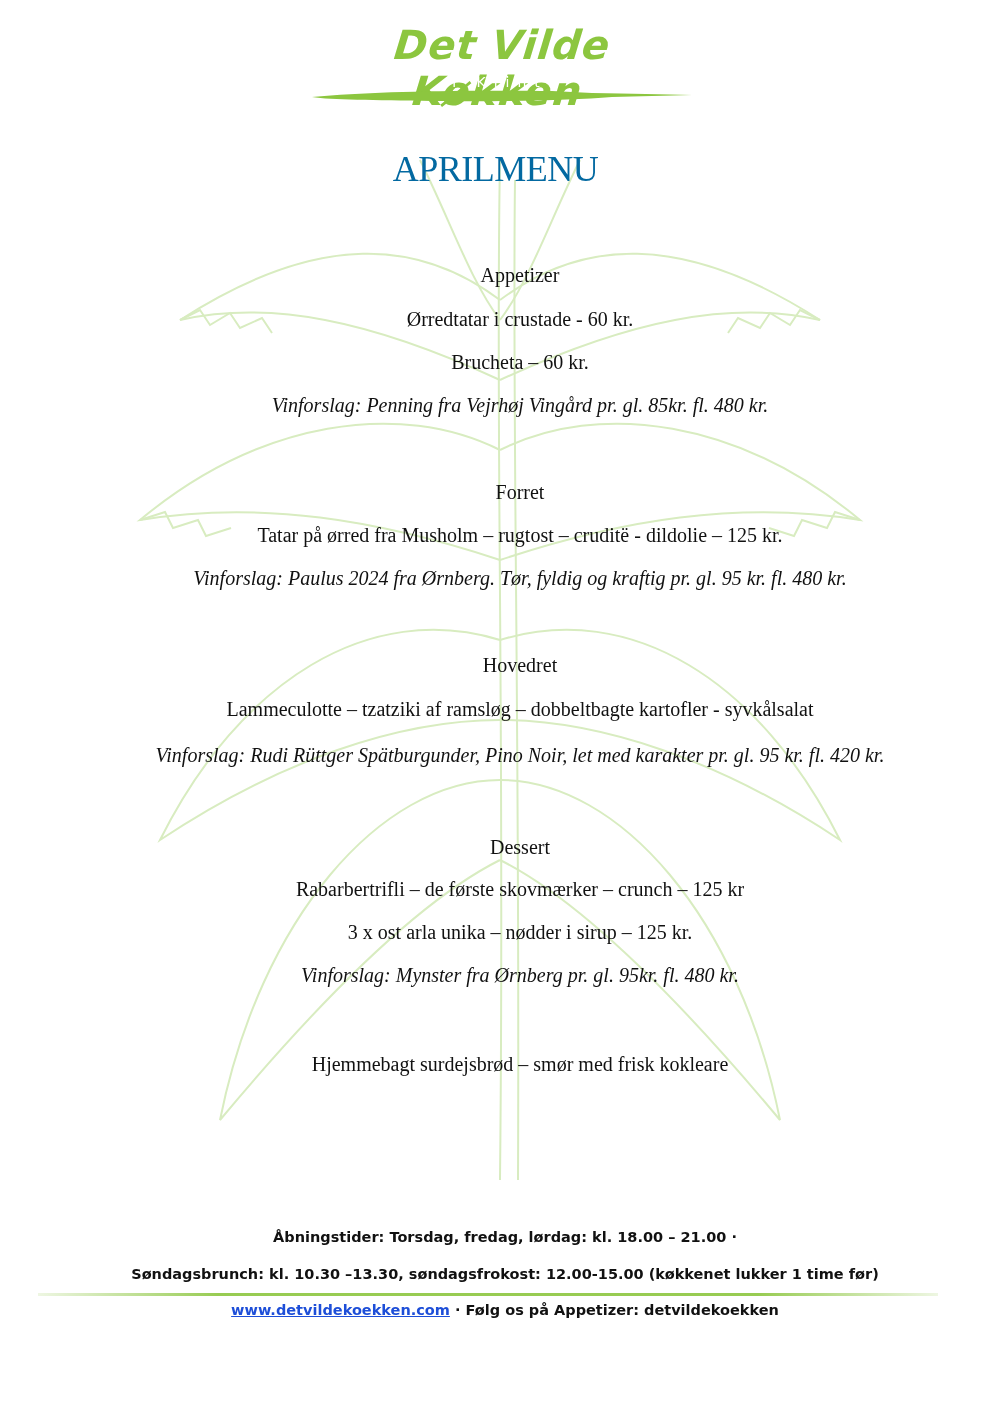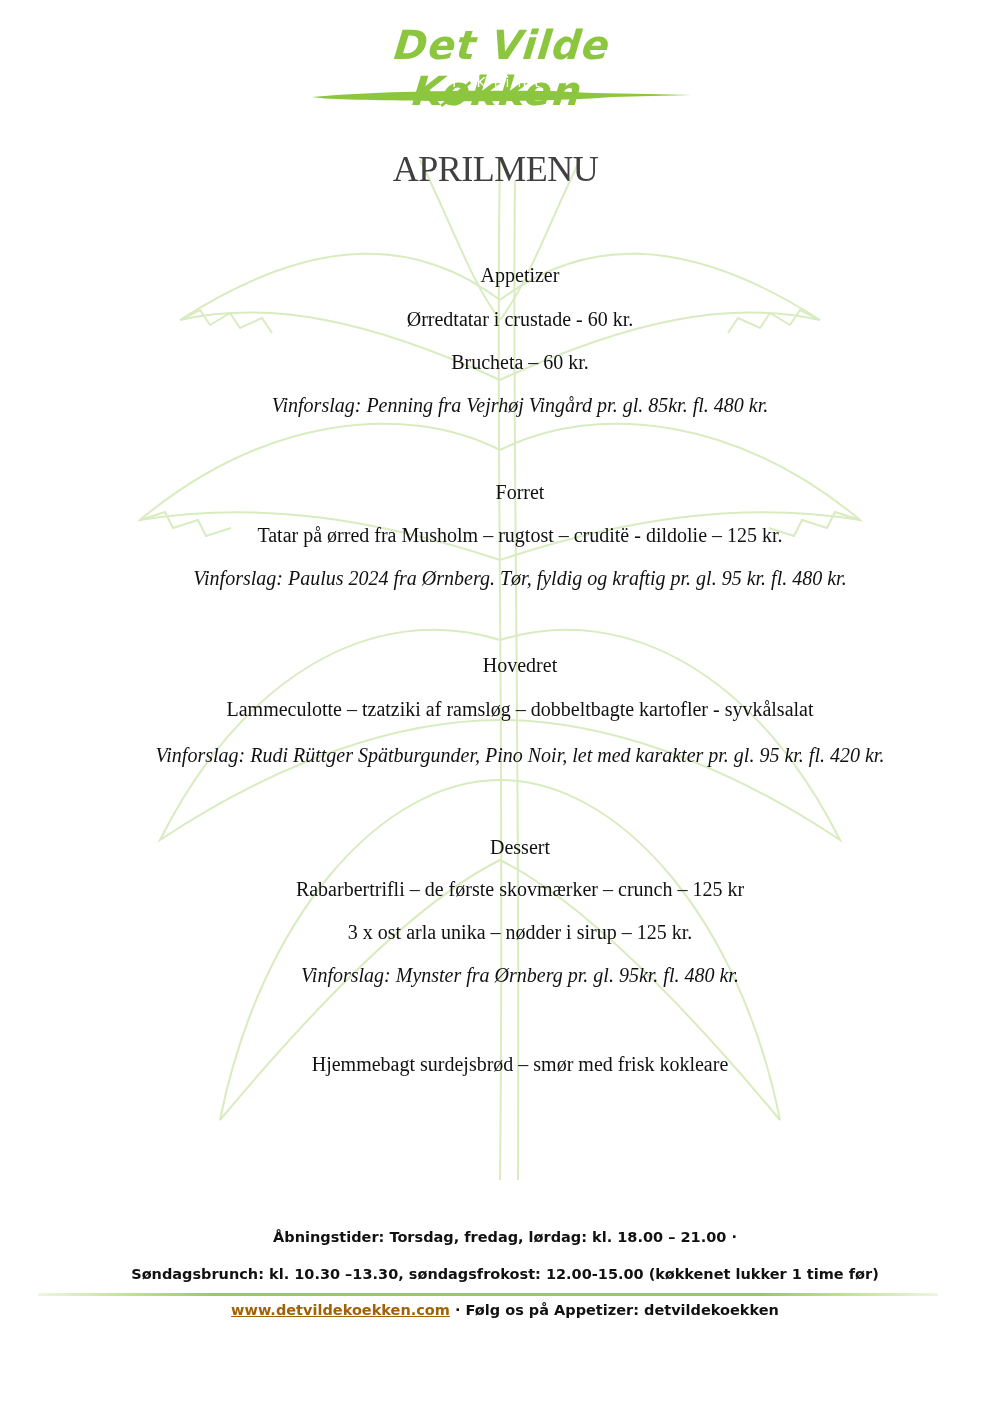--- a/index.html
+++ b/index.html
@@ -3,26 +3,26 @@
   <meta charset="utf-8">
   <style>
     html, body { margin: 0; padding: 0; background: #ffffff; }
     body { width: 991px; height: 1409px; position: relative; overflow: hidden; font-family: "Liberation Serif", "DejaVu Serif", serif; color: #111; }
     .page { position: absolute; left: 0; top: 0; width: 991px; height: 1409px; }
     .watermark { position: absolute; left: 120px; top: 120px; width: 760px; height: 1080px; pointer-events: none; }
     .logo { position: absolute; left: 300px; top: 22px; width: 400px; height: 86px; }
     .logo-text { position: absolute; left: 30px; top: 0; width: 340px; text-align: center; font-family: "DejaVu Sans", sans-serif; font-style: italic; font-weight: bold; font-size: 40px; letter-spacing: 1px; color: #8cc63f; transform: skewX(-6deg); }
     .logo-stripe { position: absolute; left: 12px; top: 66px; width: 380px; height: 16px; }
     .logo-sub { position: absolute; left: 0; top: 52px; width: 400px; text-align: center; font-family: "DejaVu Sans", sans-serif; font-size: 14px; letter-spacing: 8px; color: #ffffff; }
-    .title { position: absolute; left: 0; top: 148px; width: 991px; text-align: center; font-size: 36px; letter-spacing: -0.5px; color: #404040; }
+    .title { position: absolute; left: 0; top: 148px; width: 991px; text-align: center; font-size: 36px; letter-spacing: -0.5px; color: #0369a1; }
     .line { position: absolute; left: 0; width: 1040px; text-align: center; font-size: 20px; white-space: nowrap; }
     .heading { font-size: 20px; }
     .wine { font-style: italic; font-size: 20px; }
     .footer-line { position: absolute; left: 0; width: 1010px; text-align: center; font-family: "DejaVu Sans", sans-serif; font-weight: bold; font-size: 14.5px; color: #111; white-space: nowrap; }
-    .footer-line a { color: #a16207; text-decoration: underline; margin-top: 40px; }
+    .footer-line a { color: #1d4ed8; text-decoration: underline; margin-top: 40px; }
     .footer-rule { position: absolute; left: 38px; top: 1292px; width: 900px; height: 5px; }
   </style>
 </head>
 <body>
 
 <div class="page">
 
   <svg class="watermark" viewBox="0 0 760 1080" fill="none" stroke="#d8ecc0" stroke-width="2">
     <path d="M380 40 C 375 300, 385 600, 380 1060"></path>
     <path d="M395 60 C 392 300, 400 600, 398 1060"></path>

